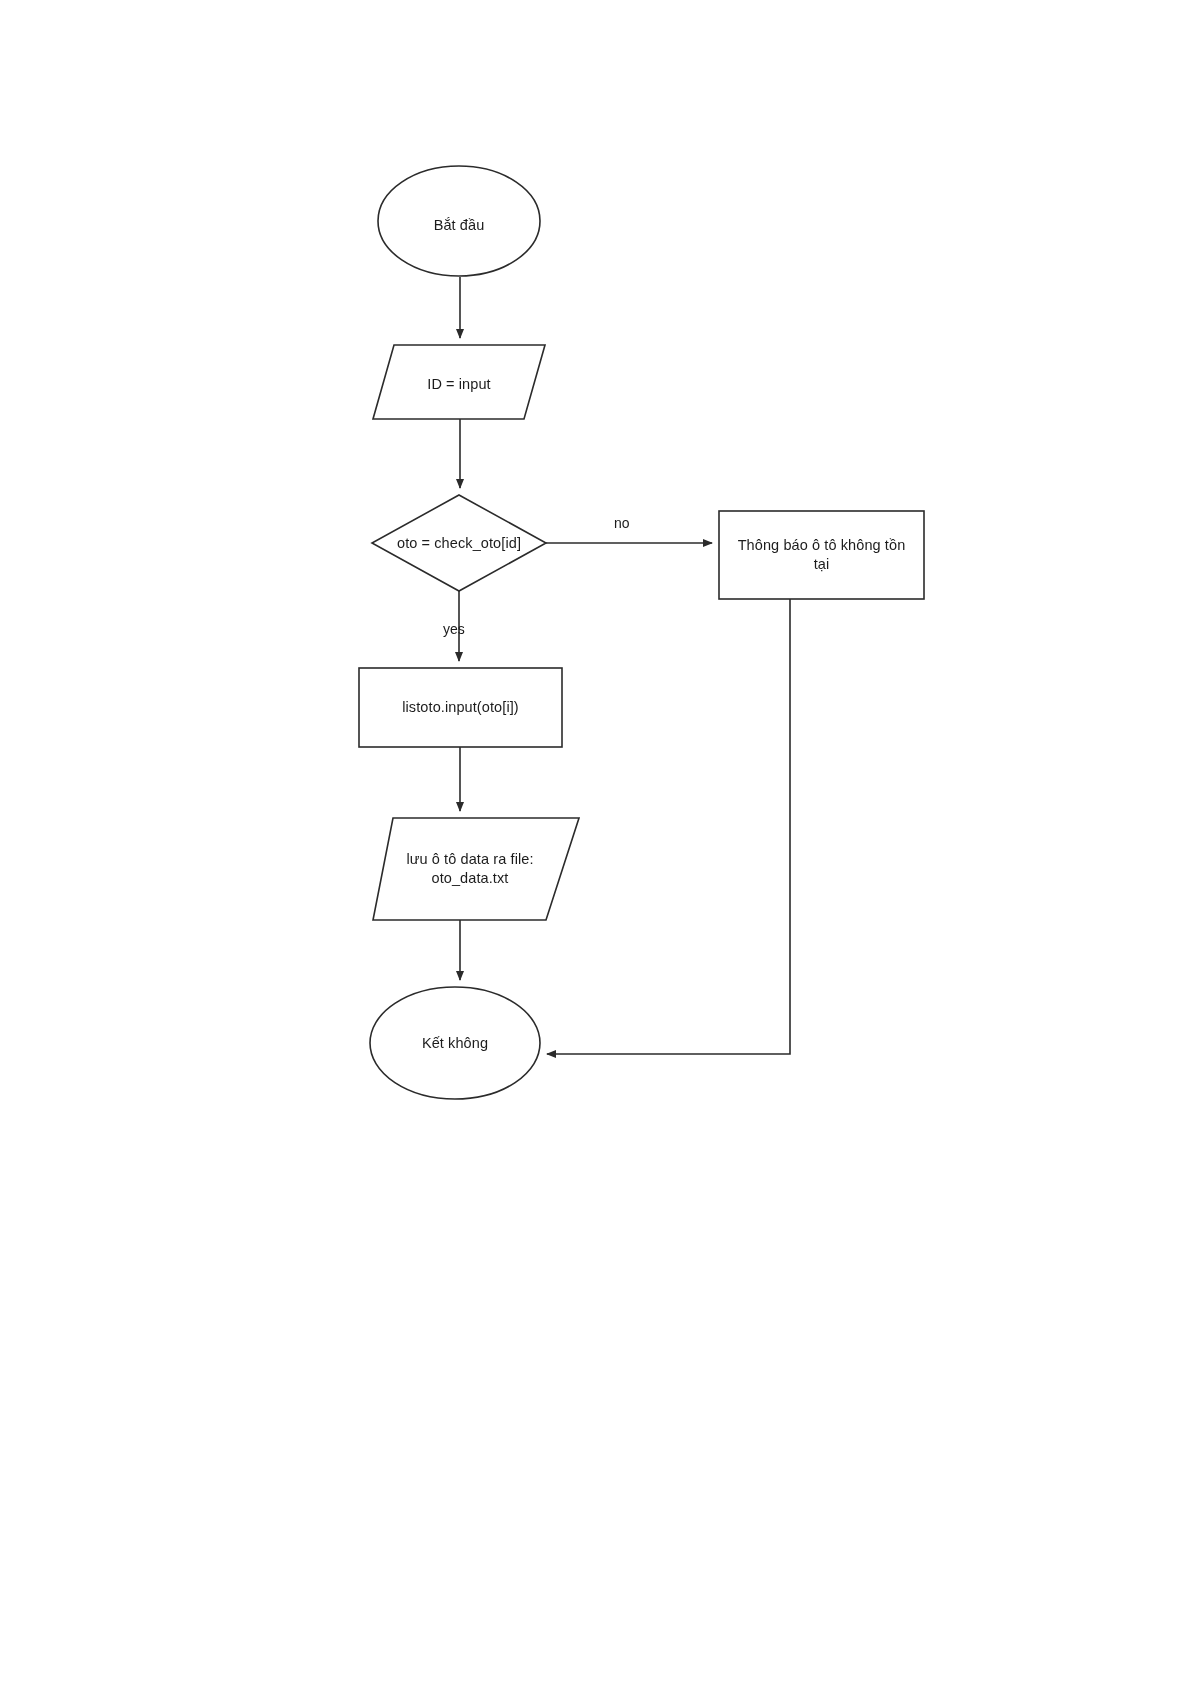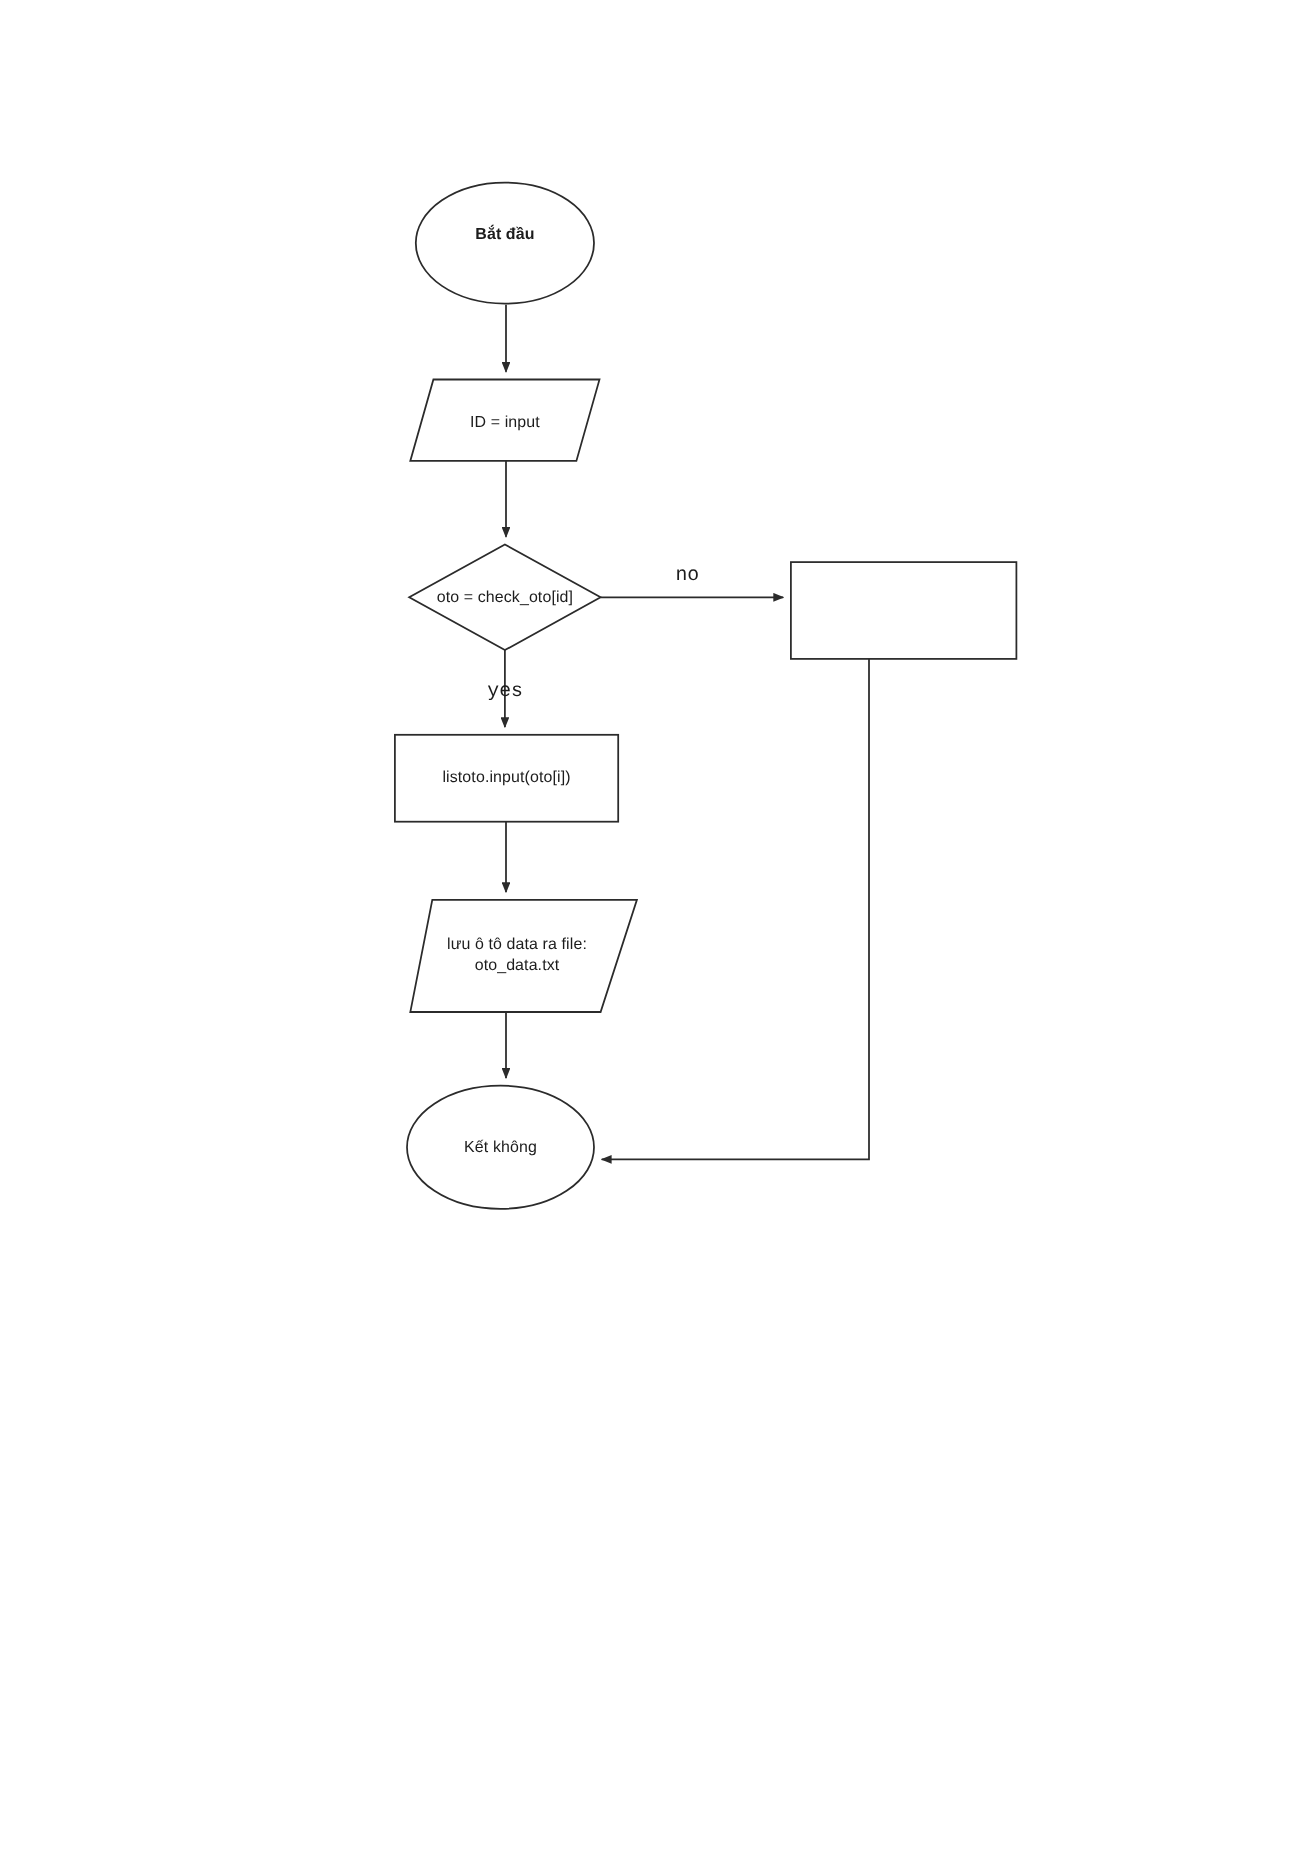--- a/index.html
+++ b/index.html
@@ -46,24 +46,23 @@
     line-height: 19px;
     color: #1c1c1c;
     letter-spacing: 0.1px;
     white-space: pre-line;
     display: flex;
     align-items: center;
     justify-content: center;
   }
   .edge-label {
     position: absolute;
-    font-size: 18px;
+    font-size: 14px;
     color: #1c1c1c;
     line-height: 17px;
-    font-family: Liberation Mono, monospace;
   }
 </style>
 </head>
 <body>
 
 <div id="flowchart-canvas">
 
   <svg class="svg-layer" viewBox="0 0 1192 1685" xmlns="http://www.w3.org/2000/svg">
     <defs>
       <marker id="arrowhead" markerWidth="10" markerHeight="8" refX="9" refY="4" orient="auto" markerUnits="userSpaceOnUse">
@@ -93,26 +92,28 @@
 
     <line class="connector" x1="459" y1="591" x2="459" y2="661" marker-end="url(#arrowhead)"></line>
 
     <line class="connector" x1="460" y1="747" x2="460" y2="811" marker-end="url(#arrowhead)"></line>
 
     <line class="connector" x1="460" y1="920" x2="460" y2="980" marker-end="url(#arrowhead)"></line>
 
     <path class="connector" d="M790,599 L790,1054 L547,1054" marker-end="url(#arrowhead)"></path>
   </svg>
 
-  <div class="node-label" style="left:379px; top:188px; width:160px; height:50px;font-weight:bold;">Bắt đầu</div>
+  <div class="node-label" style="left:379px; top:200px; width:160px; height:50px;">Bắt đầu</div>
 
   <div class="node-label" style="left:383px; top:359px; width:152px; height:50px;">ID = input</div>
 
   <div class="node-label" style="left:371px; top:520px; width:176px; height:46px;">oto = check_oto[id]</div>
 
+  <div class="node-label" style="left:722px; top:523px; width:199px; height:64px;">Thông báo ô tô không tồn
+tại</div>
 
   <div class="node-label" style="left:361px; top:683px; width:199px; height:48px;">listoto.input(oto[i])</div>
 
   <div class="node-label" style="left:387px; top:845px; width:166px; height:48px;">lưu ô tô data ra file:
 oto_data.txt</div>
 
   <div class="node-label" style="left:375px; top:1019px; width:160px; height:48px;">Kết không</div>
 
   <div class="edge-label" style="left:614px; top:515px;">no</div>
 

